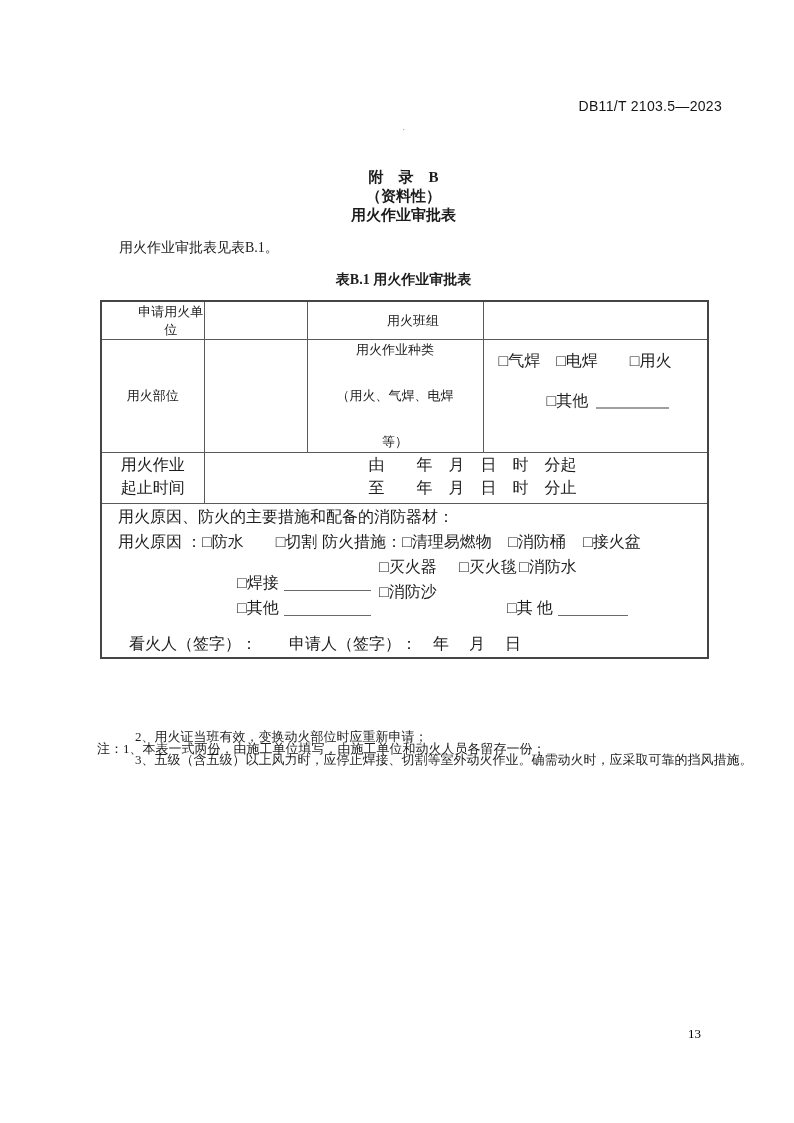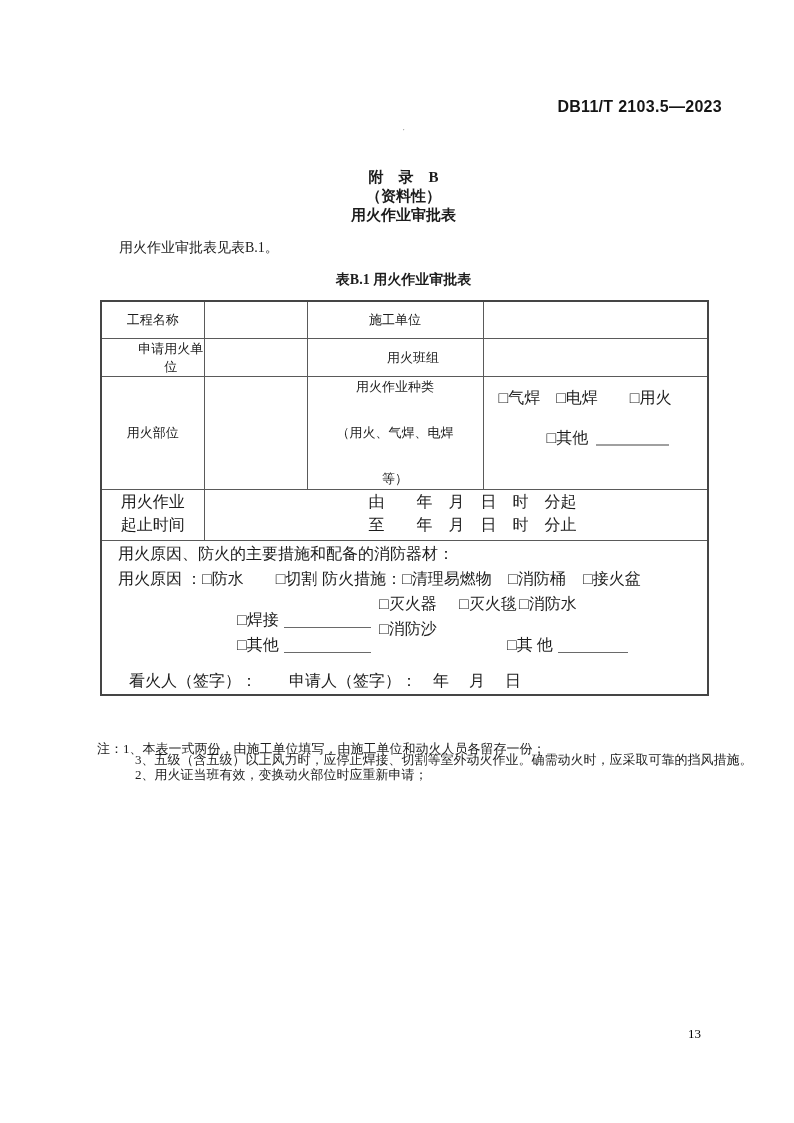--- a/index.html
+++ b/index.html
@@ -3,21 +3,21 @@
 <meta charset="utf-8">
 <style>
   html,body{margin:0;padding:0;background:#fff;}
   .page{
     position:relative;width:794px;height:1123px;background:#ffffff;overflow:hidden;
     font-family:"Liberation Serif","DejaVu Serif",serif;color:#1c1c1c;
   }
   .abs{position:absolute;white-space:pre;}
   .header-code{
     top:98px;right:72px;font-family:"Liberation Sans","DejaVu Sans",sans-serif;
-    font-size:16px;font-weight:700;letter-spacing:.3px;color:#151515;
+    font-size:14px;font-weight:400;letter-spacing:.3px;color:#151515;
   }
   .dot{top:124px;left:402px;font-size:10px;color:#999;}
   .centerband{left:100px;width:607px;text-align:center;white-space:pre;}
   .title-l{font-size:15px;font-weight:bold;line-height:17px;}
   .t1{top:169px;} .t2{top:188px;} .t3{top:207px;}
   .intro{left:119px;top:239px;font-size:14px;}
   .caption{top:271px;font-size:14px;font-weight:bold;}
 
   .tablewrap{position:absolute;left:100px;top:300px;width:607px;}
   table.form{border-collapse:collapse;table-layout:fixed;width:607px;border:2px solid #454545;}
@@ -27,21 +27,21 @@
   td.lbl{text-align:center;}
   td.rel{position:relative;}
   .stack{display:flex;flex-direction:column;justify-content:center;height:100%;
          text-align:center;line-height:20px;gap:26px;}
   .ln{position:absolute;white-space:pre;line-height:16px;font-size:16px;}
   .blank{display:inline-block;height:12px;border-bottom:1.5px solid #6a6a6a;
          vertical-align:-3px;margin-left:5px;}
   .blank.gray{border-bottom:2px solid #a0a0a0;}
   .w87{width:87px;} .w70{width:70px;} .w73{width:73px;margin-left:8px;}
   .notes{position:absolute;font-size:13px;line-height:16px;white-space:pre;}
-  .n1{left:97px;top:705px;margin-top:36px;} .n2{left:135px;top:729px;margin-top:38px;} .n3{left:135px;top:752px;}
+  .n1{left:97px;top:705px;margin-top:36px;} .n2{left:135px;top:729px;} .n3{left:135px;top:752px;}
   .pagenum{left:688px;top:1026px;font-size:13px;color:#000000;}
 </style>
 </head>
 <body>
 
 <div class="page">
 
   <div class="abs header-code">DB11/T 2103.5—2023</div>
 
   <div class="abs dot">·</div>
@@ -57,26 +57,20 @@
   <div class="tablewrap">
     <table class="form">
       <colgroup>
         <col style="width:103px">
           <col style="width:103px">
         <col style="width:176px">
           <col style="width:225px">
       </colgroup>
 
       <tbody>
-          <tr class="r1">
-        <td class="lbl">工程名称</td>
-        <td></td>
-        <td class="lbl">施工单位</td>
-        <td></td>
-      </tr>
 
       <tr class="r2">
         <td class="lbl">申请用火单位</td>
         <td></td>
         <td class="lbl">用火班组</td>
         <td></td>
       </tr>
 
       <tr class="r3">
         <td class="lbl">用火部位</td>

